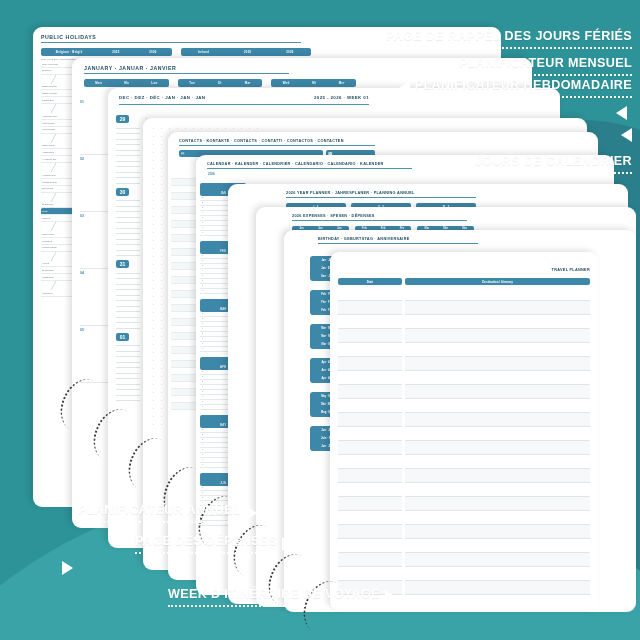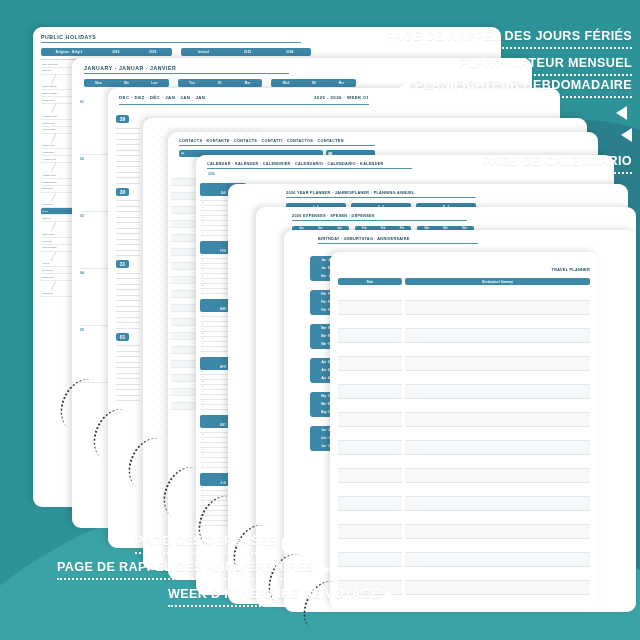--- a/index.html
+++ b/index.html
@@ -1679,42 +1679,42 @@
         <div style="display:flex;flex-direction:column;align-items:stretch;">
           <div class="stem" style="width:100%;margin-top:3px;"></div>
         </div>
       </div>
       <div class="anno" style="top: 128px; right: 8px;">
         <div class="arrow-l"></div>
       </div>
       <div class="anno" style="top: 155px; right: 8px;">
         <div class="arrow-l"></div>
         <div style="display:flex;flex-direction:column;align-items:stretch;">
-          <div class="txt">PAGE DE CALENDARIO</div>
+          <div class="txt">JOURS DE CALENDRIER</div>
           <div class="stem" style="width:100%;margin-top:3px;"></div>
         </div>
       </div>
     </div>
   <div id="annoLeft">
       <div class="anno" style="top: 504px; left: 78px;">
         <div style="display:flex;flex-direction:column;align-items:stretch;">
+          <div class="txt">PLANIFICATEUR ANNUEL</div>
           <div class="stem" style="width:100%;margin-top:3px;"></div>
         </div>
         <div class="arrow-r"></div>
       </div>
       <div class="anno" style="top: 535px; left: 135px;">
         <div style="display:flex;flex-direction:column;align-items:stretch;">
           <div class="txt">PAGE DES DÉPENSES</div>
           <div class="stem" style="width:100%;margin-top:3px;"></div>
         </div>
         <div class="arrow-r"></div>
       </div>
       <div class="anno" style="top: 561px; left: 57px;">
         <div style="display:flex;flex-direction:column;align-items:stretch;">
-          <div class="txt">PAGE DE RAPPEL DES ANNIVERSAIRES</div>
           <div class="stem" style="width:100%;margin-top:3px;"></div>
         </div>
         <div class="arrow-r"></div>
       </div>
       <div class="anno" style="top: 588px; left: 168px;">
         <div style="display:flex;flex-direction:column;align-items:stretch;">
           <div class="txt">WEEK D’ITINÉRAIRE DE VOYAGE</div>
           <div class="stem" style="width:100%;margin-top:3px;"></div>
         </div>
         <div class="arrow-r"></div>

